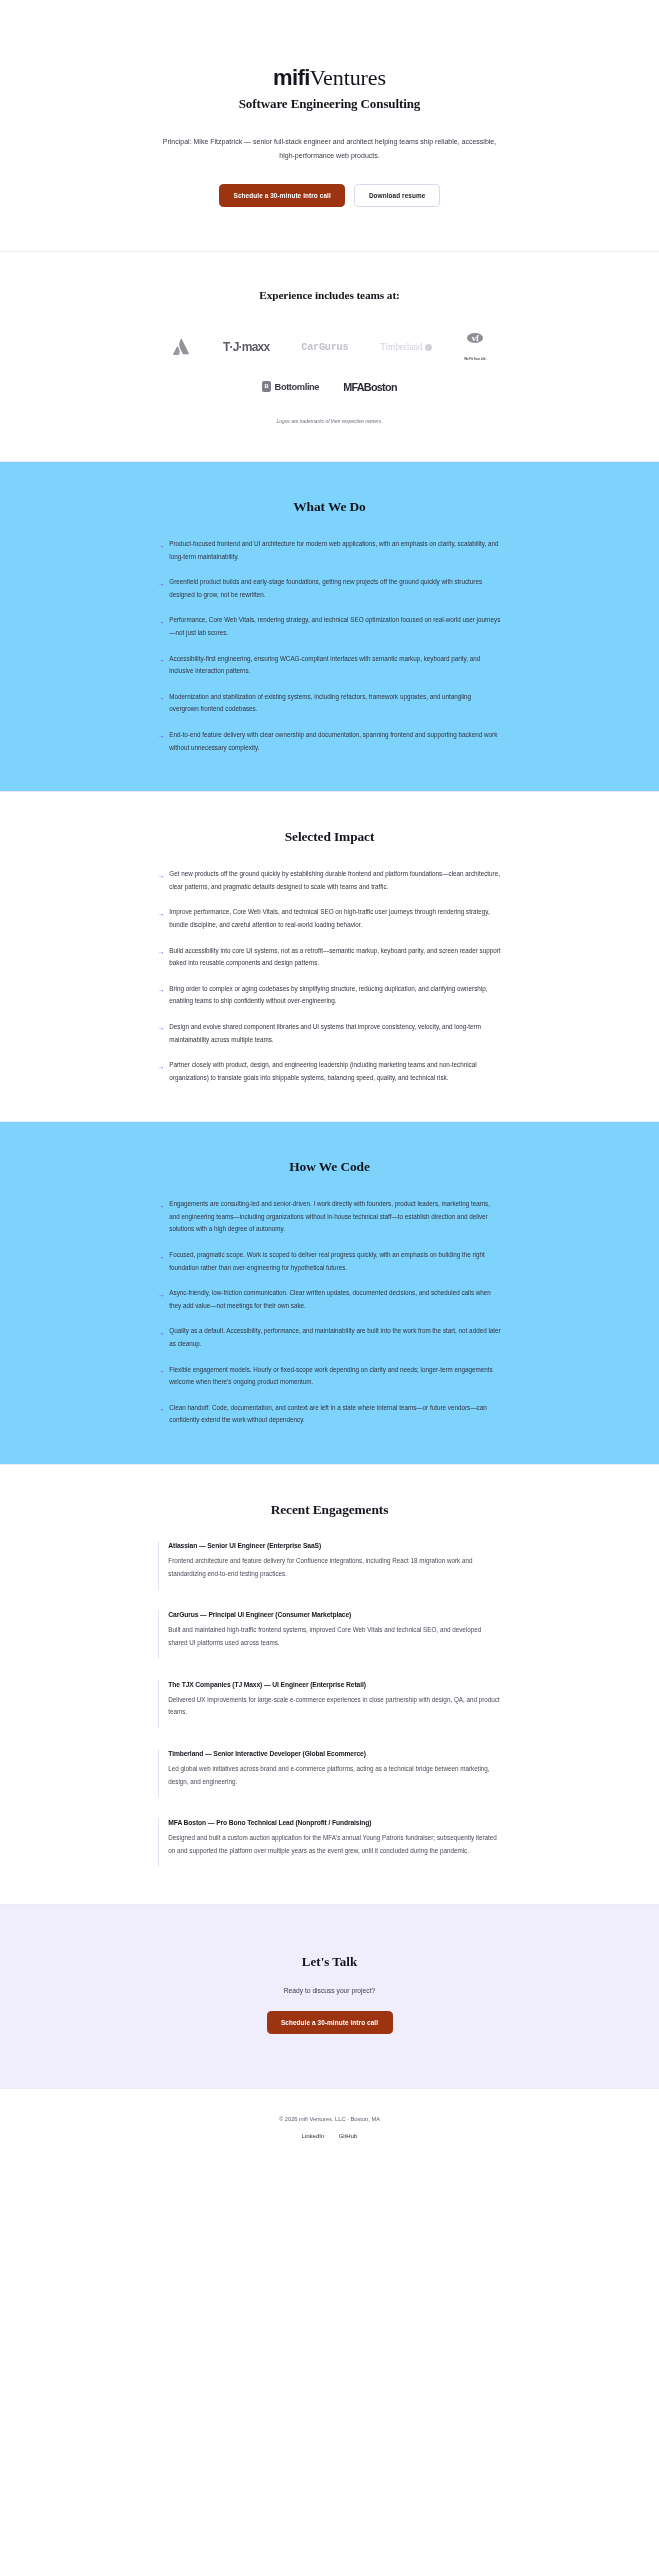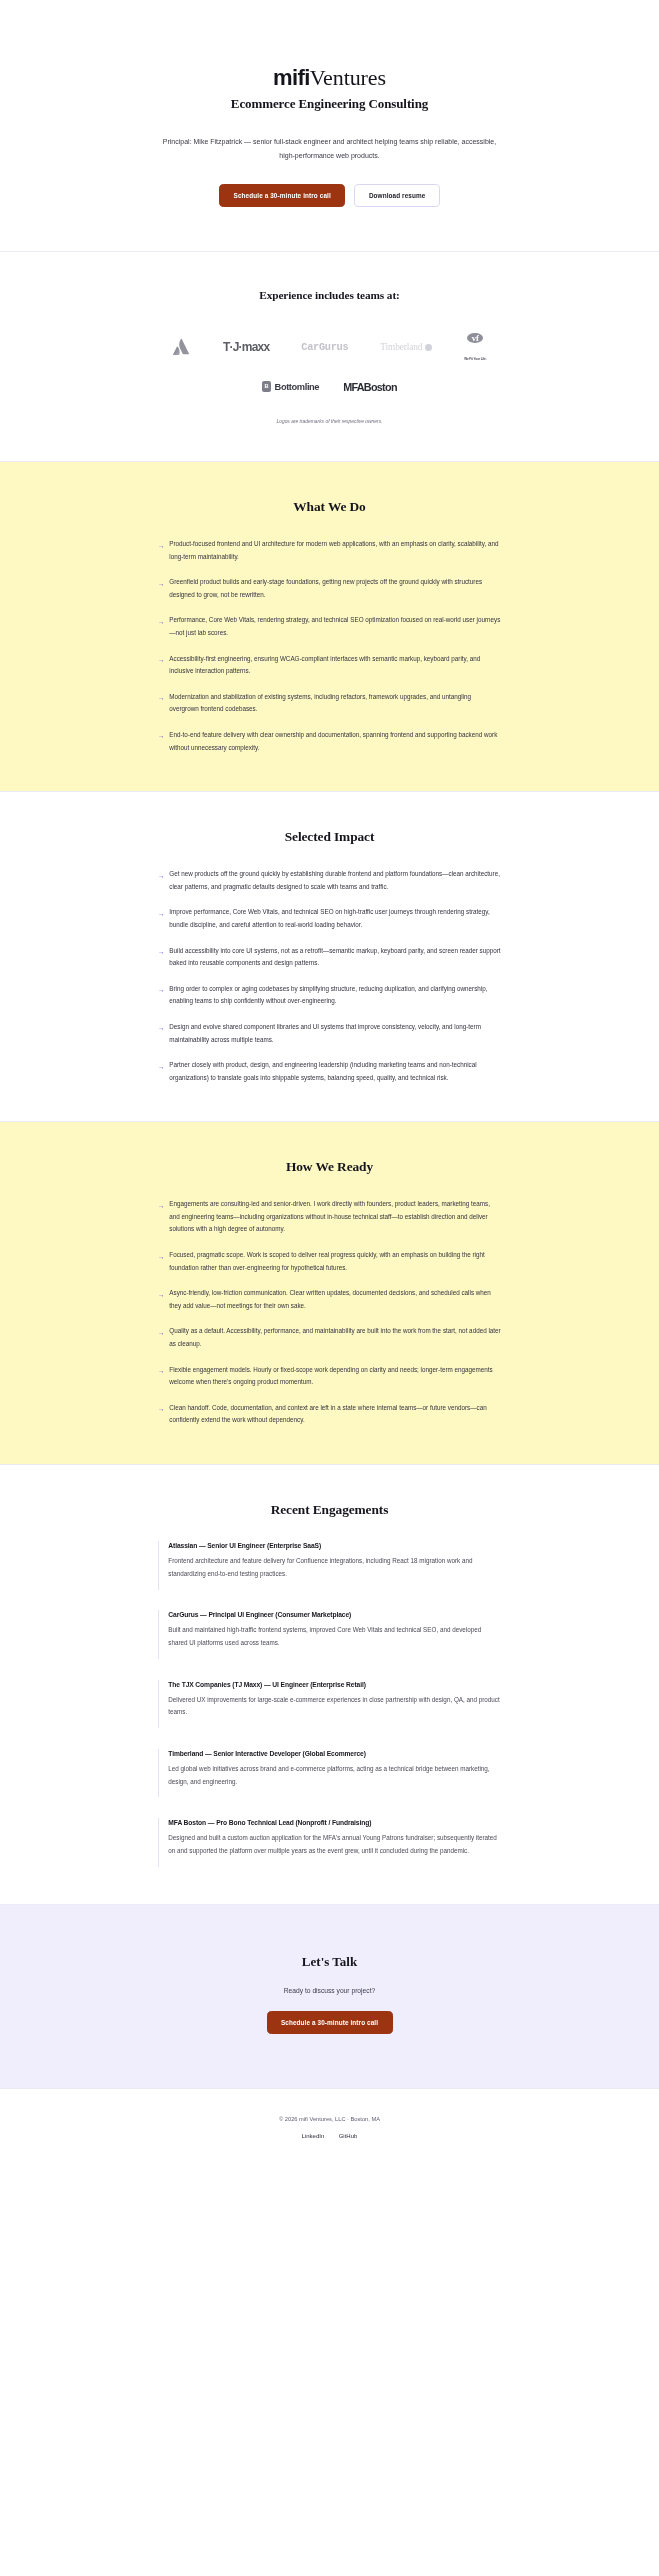--- a/index.html
+++ b/index.html
@@ -82,21 +82,21 @@
     background: #ffffff;
     color: #1b1b22;
     border: 0.5px solid #d9d6f2;
   }
 
   
   .section {
     padding: 37px 3px 37px 0;
     border-top: 0.5px solid #eceaf7;
   }
-  .section.tint      { background: #fef9c3; }
+  .section.tint      { background: #7dd3fc; }
   .section.plain     { background: #ffffff; }
   .section.cta-tint  { background: #f0eefc; }
 
   .section-title {
     font-family: "Liberation Serif", serif;
     font-weight: 700;
     font-size: 13.4px;
     text-align: center;
     margin: 0 0 23px 0;
     color: #15151d;
@@ -219,21 +219,21 @@
   }
 </style>
 </head>
 <body>
 
 <section class="hero">
   <div class="wrap">
     <h1 class="brand">
       <span class="brand-mifi">mifi</span><span class="brand-ventures">Ventures</span>
     </h1>
-    <h2 class="hero-sub">Ecommerce Engineering Consulting</h2>
+    <h2 class="hero-sub">Software Engineering Consulting</h2>
     <p class="hero-lede">Principal: Mike Fitzpatrick — senior full-stack engineer and architect helping teams ship reliable, accessible, high-performance web products.</p>
     <div class="btn-row">
       <a class="btn btn-primary" href="#">Schedule a 30-minute intro call</a>
       <a class="btn btn-secondary" href="#">Download resume</a>
     </div>
   </div>
 </section>
 
 <section class="section plain">
   <div class="wrap">
@@ -314,21 +314,21 @@
       <li><span class="bullet-arrow">→</span><span>Build accessibility into core UI systems, not as a retrofit—semantic markup, keyboard parity, and screen reader support baked into reusable components and design patterns.</span></li>
       <li><span class="bullet-arrow">→</span><span>Bring order to complex or aging codebases by simplifying structure, reducing duplication, and clarifying ownership, enabling teams to ship confidently without over-engineering.</span></li>
       <li><span class="bullet-arrow">→</span><span>Design and evolve shared component libraries and UI systems that improve consistency, velocity, and long-term maintainability across multiple teams.</span></li>
       <li><span class="bullet-arrow">→</span><span>Partner closely with product, design, and engineering leadership (including marketing teams and non-technical organizations) to translate goals into shippable systems, balancing speed, quality, and technical risk.</span></li>
     </ul>
   </div>
 </section>
 
 <section class="section tint">
   <div class="wrap">
-    <h2 class="section-title">How We Ready</h2>
+    <h2 class="section-title">How We Code</h2>
     <ul class="bullets">
       <li><span class="bullet-arrow">→</span><span>Engagements are consulting-led and senior-driven. I work directly with founders, product leaders, marketing teams, and engineering teams—including organizations without in-house technical staff—to establish direction and deliver solutions with a high degree of autonomy.</span></li>
       <li><span class="bullet-arrow">→</span><span>Focused, pragmatic scope. Work is scoped to deliver real progress quickly, with an emphasis on building the right foundation rather than over-engineering for hypothetical futures.</span></li>
       <li><span class="bullet-arrow">→</span><span>Async-friendly, low-friction communication. Clear written updates, documented decisions, and scheduled calls when they add value—not meetings for their own sake.</span></li>
       <li><span class="bullet-arrow">→</span><span>Quality as a default. Accessibility, performance, and maintainability are built into the work from the start, not added later as cleanup.</span></li>
       <li><span class="bullet-arrow">→</span><span>Flexible engagement models. Hourly or fixed-scope work depending on clarity and needs; longer-term engagements welcome when there's ongoing product momentum.</span></li>
       <li><span class="bullet-arrow">→</span><span>Clean handoff. Code, documentation, and context are left in a state where internal teams—or future vendors—can confidently extend the work without dependency.</span></li>
     </ul>
   </div>
 </section>

